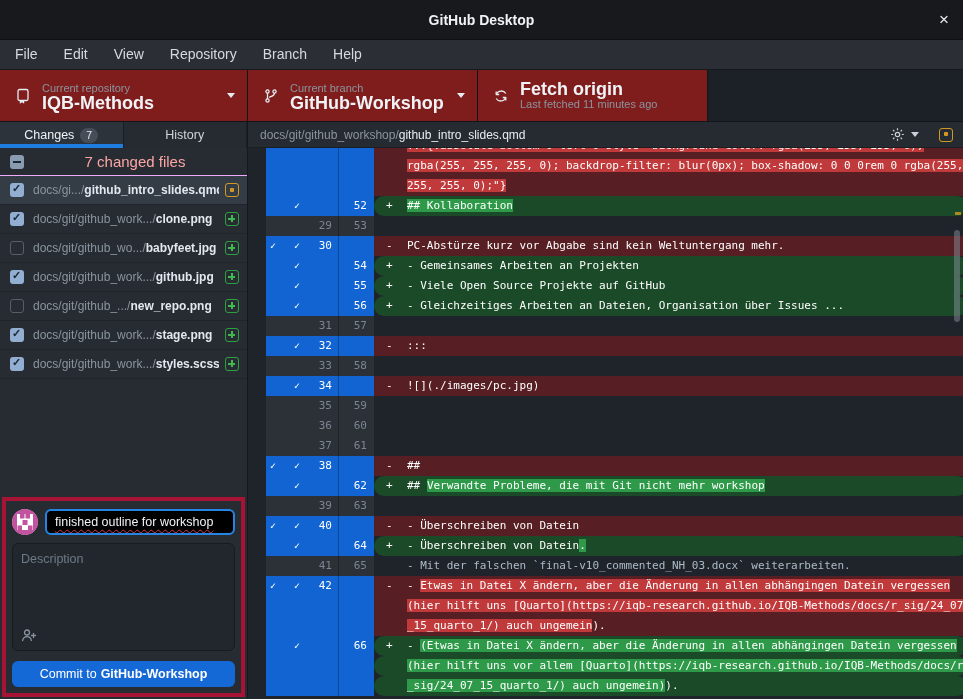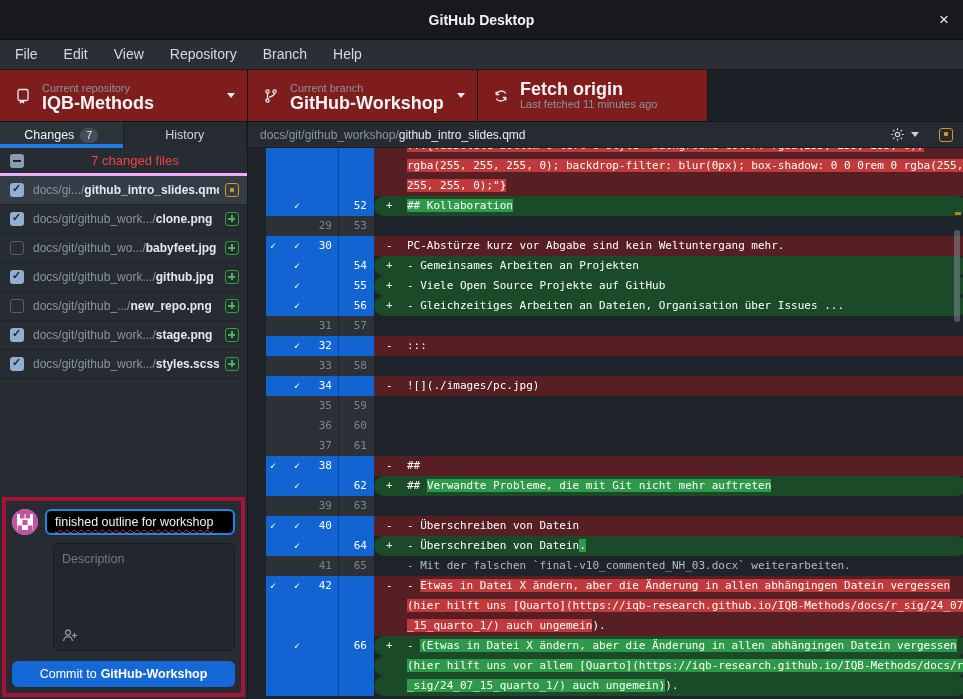--- a/index.html
+++ b/index.html
@@ -28,21 +28,21 @@
   
   .main { display:flex; height:577px; }
   .sidebar { width:248px; background:#262c32; display:flex; flex-direction:column; border-right:1px solid #15181c; }
   
   .tabbar { height:26px; display:flex; flex:none; }
   .tab { width:124px; display:flex; align-items:center; justify-content:center; gap:6px; font-size:12.5px; color:#cdd4da; background:#262b31; position:relative; border-right:1px solid #1b1f24; }
   .tab.active { background:#2d333b; color:#f0f3f6; }
   .tab.active::after { content:""; position:absolute; left:0; right:0; bottom:0; height:4px; background:#1f7ce0; }
   .tab-badge { background:#454e58; color:#e6edf3; font-size:10.5px; line-height:15px; padding:0 6px; border-radius:8px; }
   
-  .files-header { height:28px; flex:none; display:flex; align-items:center; padding:0 10px; border-bottom:3px solid #f0abfc; font-size:13px; color:#ef4444; }
+  .files-header { height:28px; flex:none; display:flex; align-items:center; padding:0 10px; border-bottom:1px solid #f0abfc; font-size:15px; color:#fca5a5; }
   .files-header .fh-label { flex:1; text-align:center; }
   .file-row { height:29px; flex:none; display:flex; align-items:center; padding:0 8px 0 10px; border-bottom:1px solid #20252b; font-size:12px; }
   .file-row.selected { background:#343c46; }
   .cbx { width:14px; height:14px; border-radius:3px; flex:none; margin-right:9px; position:relative; }
   .cbx.checked { background:#92aed1; }
   .cbx.checked::after { content:"✓"; position:absolute; left:2px; top:-1px; font-size:11px; font-weight:bold; color:#1c2836; }
   .cbx.unchecked { background:transparent; border:1px solid #565e68; }
   .cbx.mixed { background:#8a9cb0; }
   .cbx.mixed::after { content:""; position:absolute; left:3px; top:6px; width:8px; height:2px; background:#1c2836; }
   .file-path { flex:1; white-space:nowrap; overflow:hidden; color:#8b949e; }
@@ -54,21 +54,21 @@
   .fstatus.added::before, .fstatus.added::after { content:""; position:absolute; background:#3fb950; }
   .fstatus.added::before { left:2px; top:4.5px; width:7px; height:2px; }
   .fstatus.added::after { left:4.5px; top:2px; width:2px; height:7px; }
   .spacer { flex:1; }
   
   .commit-box { flex:none; margin:0 2px 2px 2px; border:4px solid #a61335; background:#262c32; padding:8px 6px 6px 6px; }
   .commit-row1 { display:flex; align-items:center; gap:7px; }
   .avatar { width:26px; height:26px; border-radius:50%; overflow:hidden; flex:none; }
   .summary-input { flex:1; height:26px; border:2px solid #2684e4; border-radius:6px; background:#000000; display:flex; align-items:center; padding:0 8px; font-size:12.5px; color:#f0f3f6; white-space:nowrap; overflow:hidden; }
   .summary-input span { text-decoration:underline wavy #d73a49 1px; text-underline-offset:3px; }
-  .desc-box { margin-top:8px; height:108px; border:1px solid #171b20; border-radius:6px; background:#22272d; padding:8px; position:relative;margin-left:41px; }
+  .desc-box { margin-top:8px; height:108px; border:1px solid #171b20; border-radius:6px; background:#22272d; padding:8px; position:relative; }
   .desc-placeholder { color:#6e7a85; font-size:12.5px; }
   .coauthor-icon { position:absolute; left:8px; bottom:7px; color:#8b949e; }
   .commit-btn { margin-top:10px; width:100%; height:26px; border:none; border-radius:6px; background:#1569d6; color:#fff; font-size:12.5px; font-family:"Liberation Sans",sans-serif; display:flex; align-items:center; justify-content:center; }
   .commit-btn b { font-weight:bold; margin-left:4px; }
   
   .diffpane { flex:1; display:flex; flex-direction:column; min-width:0; }
   .diff-header { height:26px; flex:none; background:#262b31; border-bottom:1px solid #1b1f24; display:flex; align-items:center; padding:0 10px 0 12px; font-size:12px; }
   .diff-path { flex:1; white-space:nowrap; overflow:hidden; color:#8b949e; }
   .diff-path b { color:#e6edf3; font-weight:normal; }
   .gear-wrap { display:flex; align-items:center; gap:4px; margin-right:14px; color:#c9d1d9; }
@@ -425,21 +425,21 @@
               <span class="gnew"></span>
               <span class="gc"><span class="mk">-</span><span>##</span></span>
             </div>
           </div>
           <div class="drow row-add">
             <div class="cell-inner">
               <span class="g1"></span>
               <span class="g2">✓</span>
               <span class="gold"></span>
               <span class="gnew">62</span>
-              <span class="gc"><span class="mk">+</span><span>## </span><span class="hl-add">Verwandte Probleme, die mit Git nicht mehr auftreten</span></span>
+              <span class="gc"><span class="mk">+</span><span>## </span><span class="hl-add">Verwandte Probleme, die mit Git nicht mehr workshop</span></span>
             </div>
           </div>
           <div class="drow row-ctx">
             <div class="cell-inner">
               <span class="g1"></span>
               <span class="g2"></span>
               <span class="gold">39</span>
               <span class="gnew">63</span>
               <span class="gc"><span class="mk"></span></span>
             </div>

